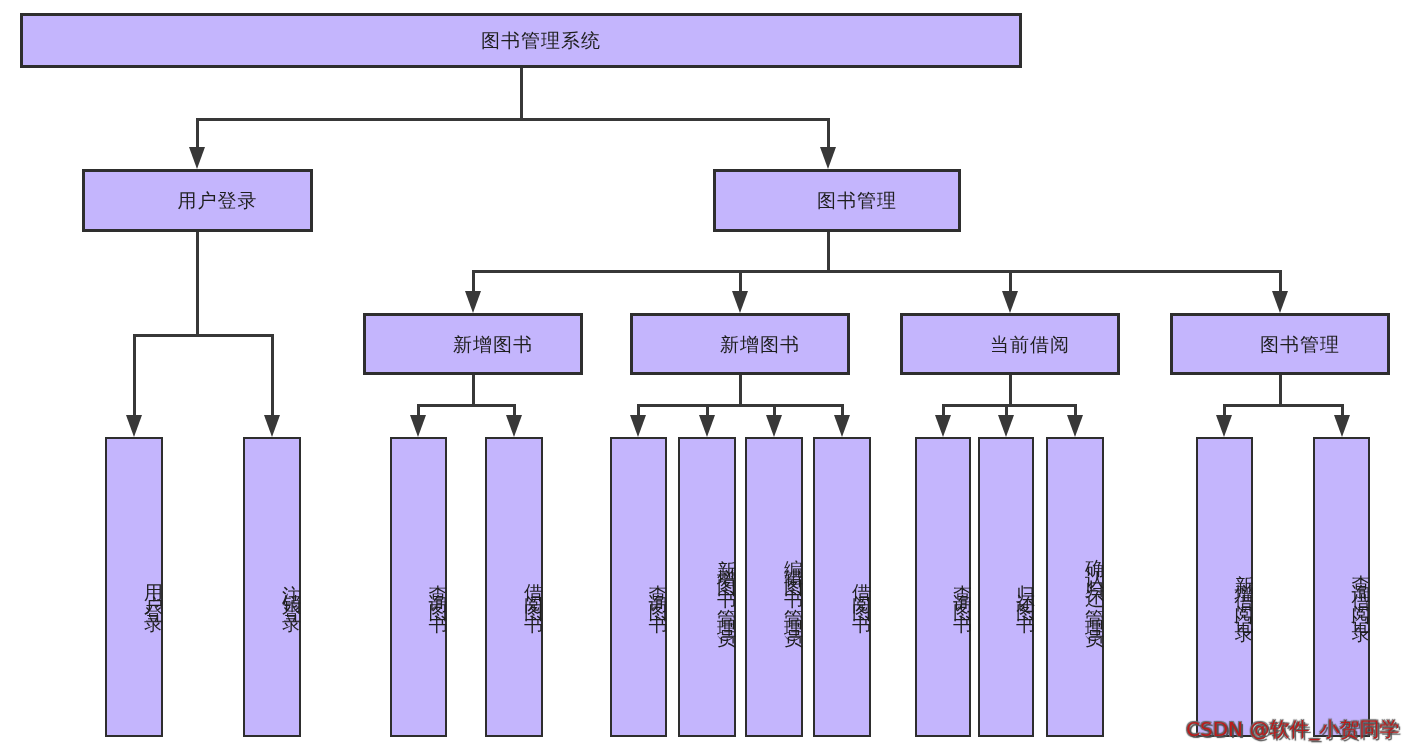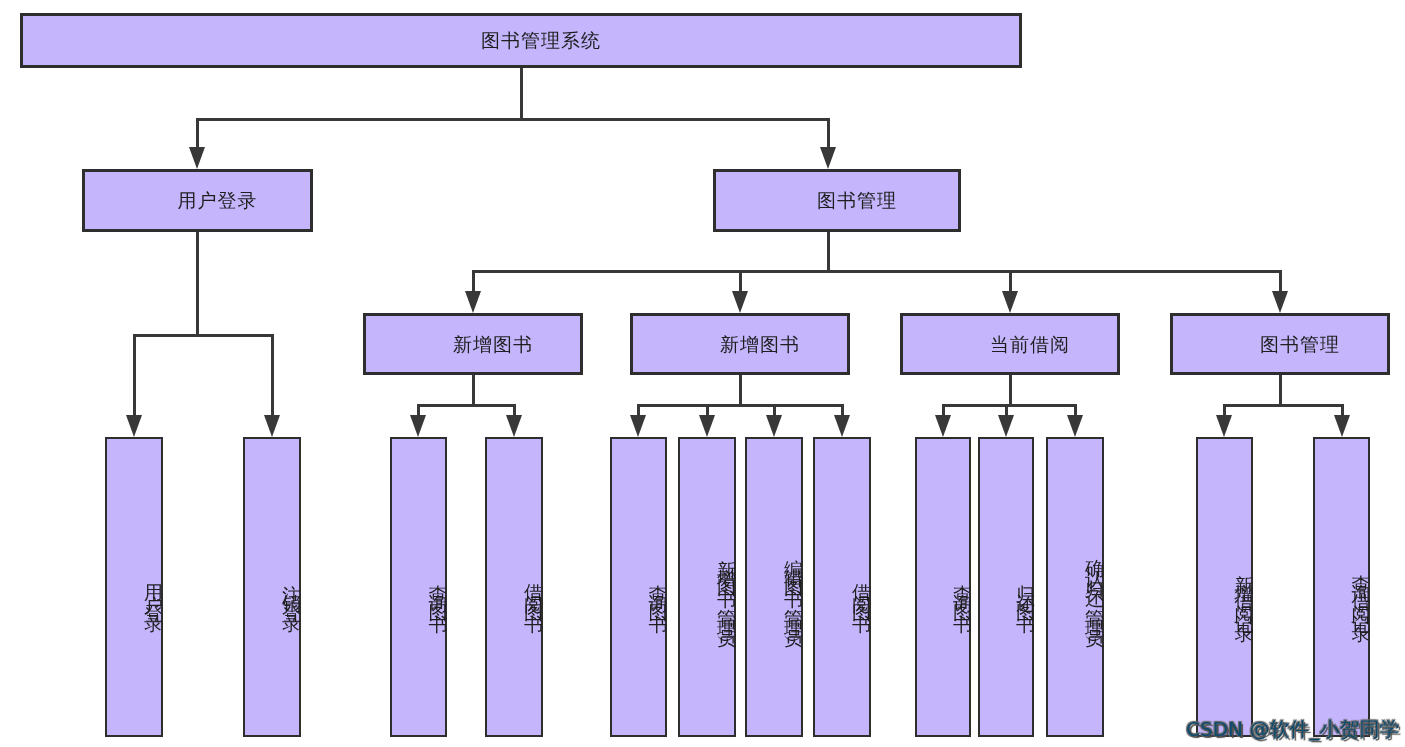--- a/index.html
+++ b/index.html
@@ -38,21 +38,21 @@
   .arrow{
     position:absolute;width:0;height:0;
     border-left:8px solid transparent;
     border-right:8px solid transparent;
     border-top:22px solid #383838;
   }
   .watermark{
     position:absolute;
     left:1186px;top:716px;
     font-size:20px;
-    color:#0c4a6e;
+    color:#b91c1c;
     text-shadow:2px 2px 1px #4d4d4d,-1px -1px 1px #6a6a6a,1px -1px 1px #6a6a6a,-1px 1px 1px #6a6a6a;
     white-space:nowrap;
   }
 </style>
 </head>
 <body>
 
 <div class="canvas">
 
   <div class="box" style="left:20px;top:13px;width:1002px;height:55px;">图书管理系统</div>

